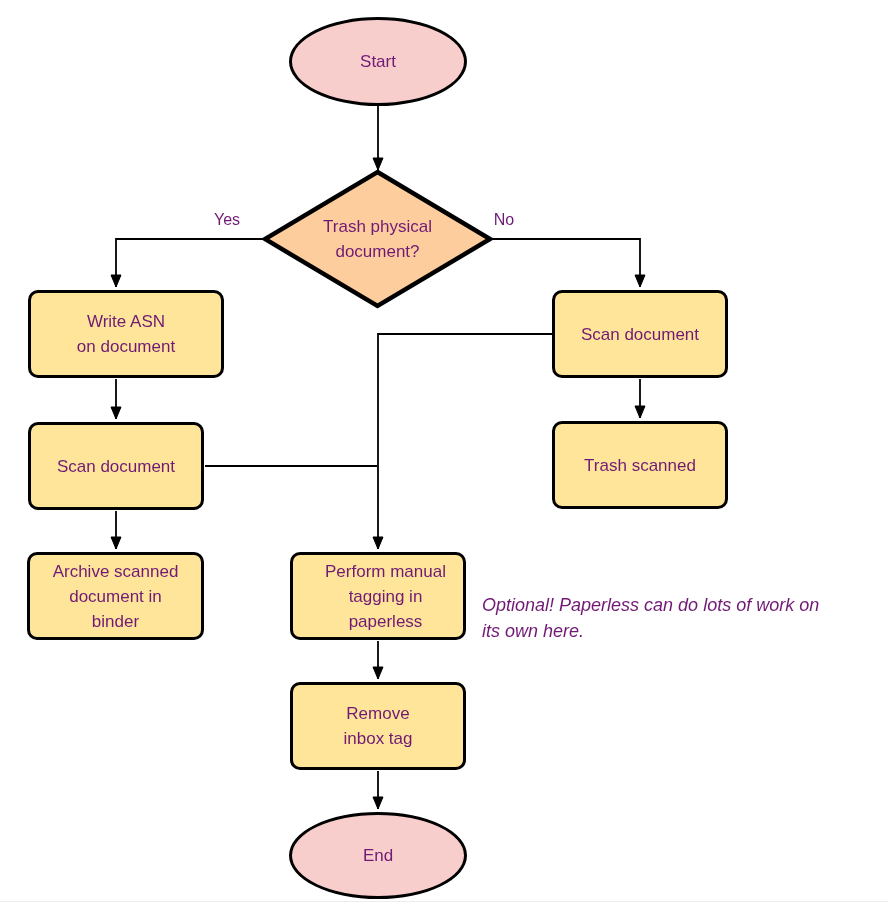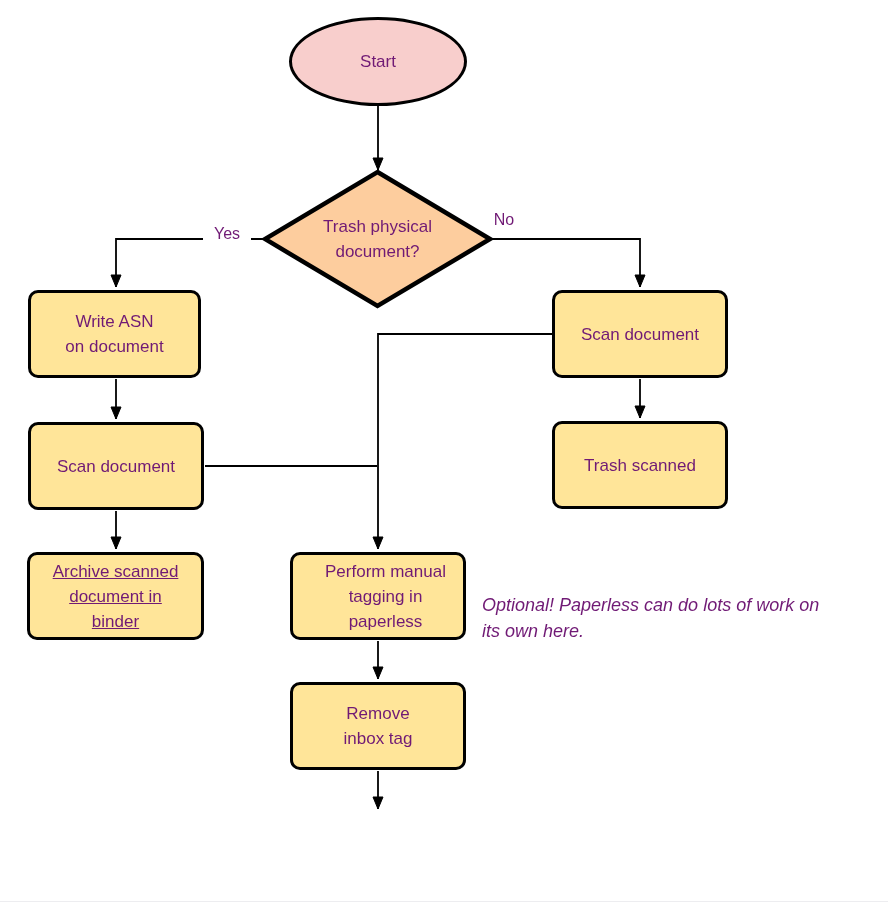--- a/index.html
+++ b/index.html
@@ -89,31 +89,31 @@
   </div>
 
   <svg class="decision-shape-wrap" style="left:262px; top:169px;" width="232" height="141">
     <polygon points="115.5,3 228,70 115.5,137 3,70" stroke="#000000" stroke-width="4.5" fill="#fdcd9e"></polygon>
   </svg>
   <div class="node decision-label" style="left:265px; top:172px; width:225px; height:134px;">
     <span>Trash physical
 document?</span>
   </div>
 
-  <div class="edge-label" style="left:203px; top:211px; width:48px;margin-top:14px;">Yes</div>
+  <div class="edge-label" style="left:203px; top:211px; width:48px;">Yes</div>
   <div class="edge-label" style="left:480px; top:211px; width:48px;">No</div>
 
-  <div class="node process" style="left:28px; top:290px; width:173px; height:88px;justify-content:center;">
+  <div class="node process" style="left:28px; top:290px; width:196px; height:88px;justify-content:center;">
     <span>Write ASN
 on document</span>
   </div>
   <div class="node process" style="left:28px; top:422px; width:176px; height:88px;">
     <span>Scan document</span>
   </div>
-  <div class="node process" style="left:27px; top:552px; width:177px; height:88px;text-decoration:underline;">
+  <div class="node process" style="left:27px; top:552px; width:177px; height:88px;">
     <span>Archive scanned
 document in
 binder</span>
   </div>
 
   <div class="node process" style="left:552px; top:290px; width:176px; height:88px;">
     <span>Scan document</span>
   </div>
   <div class="node process" style="left:552px; top:421px; width:176px; height:88px;">
     <span>Trash scanned</span>
@@ -122,18 +122,21 @@
   <div class="node process" style="left:290px; top:552px; width:176px; height:88px;padding-left:15px;">
     <span>Perform manual
 tagging in
 paperless</span>
   </div>
   <div class="node process" style="left:290px; top:682px; width:176px; height:88px;">
     <span>Remove
 inbox tag</span>
   </div>
 
+  <div class="node terminal" style="left:289px; top:812px; width:178px; height:87px;">
+    <span>End</span>
+  </div>
 
   <div class="annotation" style="left:482px; top:592px; width:410px;">Optional! Paperless can do lots of work on
 its own here.</div>
 
   <div class="bottom-rule"></div>
 </div>
 
 </body></html>

